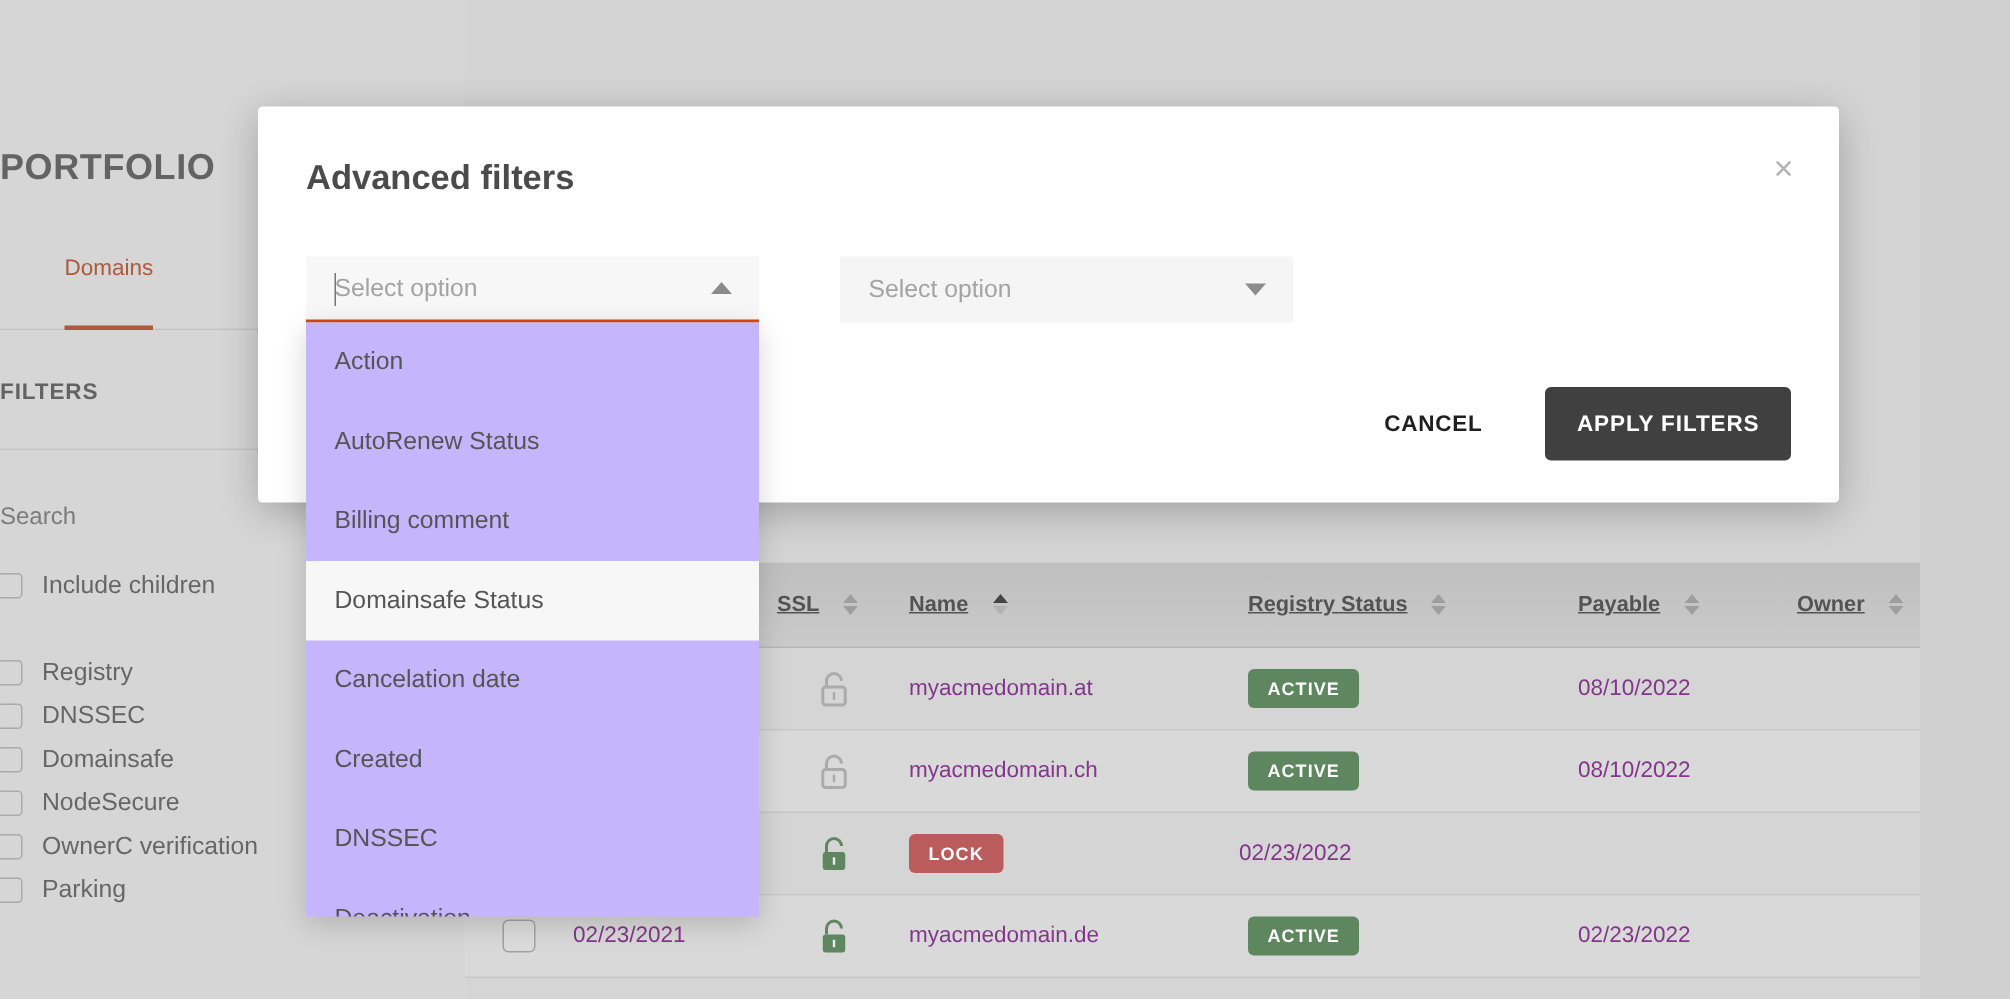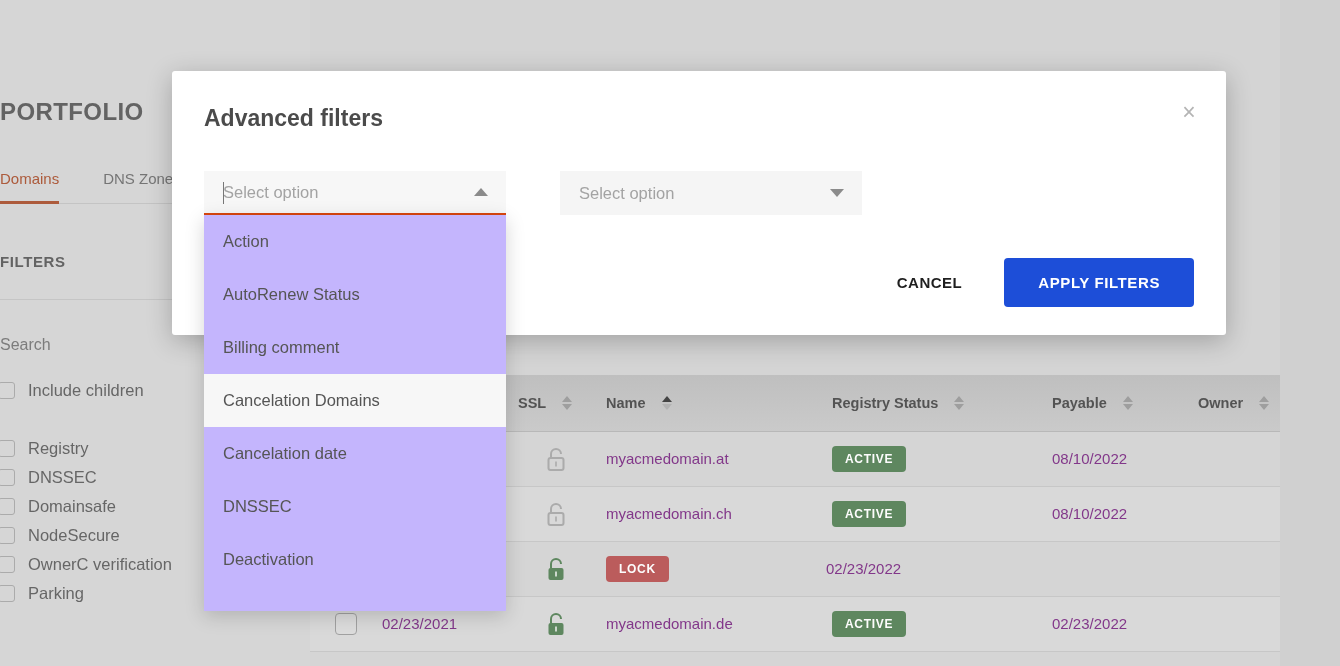--- a/index.html
+++ b/index.html
@@ -41,22 +41,23 @@
     position: absolute;
     left: 46px; top: 170px;
     width: 300px;
     display: flex;
     gap: 44px;
     border-bottom: 1px solid #c3c3c3;
   }
   .tab {
     font-size: 15px;
     color: #6e6e6e;
-    padding-bottom: 14px;
-    cursor: pointer;
+    padding-bottom: 30px;
+    cursor: pointer;
+    margin-left: 43px;
   }
   .tab.active {
     color: #d9470f;
     border-bottom: 3px solid #d9470f;
     margin-bottom: -1px;
   }
   .filters-head {
     position: absolute;
     left: 46px; top: 253px;
     font-size: 15px; font-weight: bold;
@@ -116,20 +117,21 @@
     background: linear-gradient(180deg,#bebebe 0%, #c9c9c9 100%);
     display: flex; align-items: center;
     border-bottom: 1px solid #b6b6b6;
   }
   .th {
     font-size: 14.5px; font-weight: bold;
     color: #4a4a4a;
     display: flex; align-items: center; gap: 16px;
     cursor: pointer;
     white-space: nowrap;
+    text-decoration: underline;
   }
   .sort-ico { display: inline-flex; flex-direction: column; gap: 2px; }
   .sort-ico i {
     display: block; width: 0; height: 0;
     border-left: 5px solid transparent;
     border-right: 5px solid transparent;
   }
   .sort-ico i.up { border-bottom: 6px solid #9a9a9a; }
   .sort-ico i.dn { border-top: 6px solid #9a9a9a; }
   .sort-ico.asc i.up { border-bottom-color: #3a3a3a; }
@@ -249,23 +251,23 @@
     letter-spacing: .5px;
     color: #1f1f1f;
     background: none; border: none;
     cursor: pointer;
     font-family: inherit;
   }
   .btn-apply {
     font-size: 15px; font-weight: bold;
     letter-spacing: .6px;
     color: #fff;
-    background: #1d4ed8;
+    background: #404040;
     border: none; border-radius: 4px;
-    padding: 16px 34px;
+    padding: 16px 21px;
     cursor: pointer;
     font-family: inherit;
   }
 
   
   .dropdown {
     position: absolute;
     left: 204px; top: 215px;
     width: 302px;
     height: 396px;
@@ -477,19 +479,20 @@
     <div class="modal-actions">
       <button class="btn-cancel">CANCEL</button>
       <button class="btn-apply">APPLY FILTERS</button>
     </div>
   </div>
 
   <div class="dropdown">
     <div class="dd-item">Action</div>
     <div class="dd-item">AutoRenew Status</div>
     <div class="dd-item">Billing comment</div>
-    <div class="dd-item hl">Cancelation Domains</div>
+    <div class="dd-item hl">Domainsafe Status</div>
     <div class="dd-item">Cancelation date</div>
+    <div class="dd-item">Created</div>
     <div class="dd-item">DNSSEC</div>
     <div class="dd-item">Deactivation</div>
   </div>
 
 </div>
 
 </body></html>

